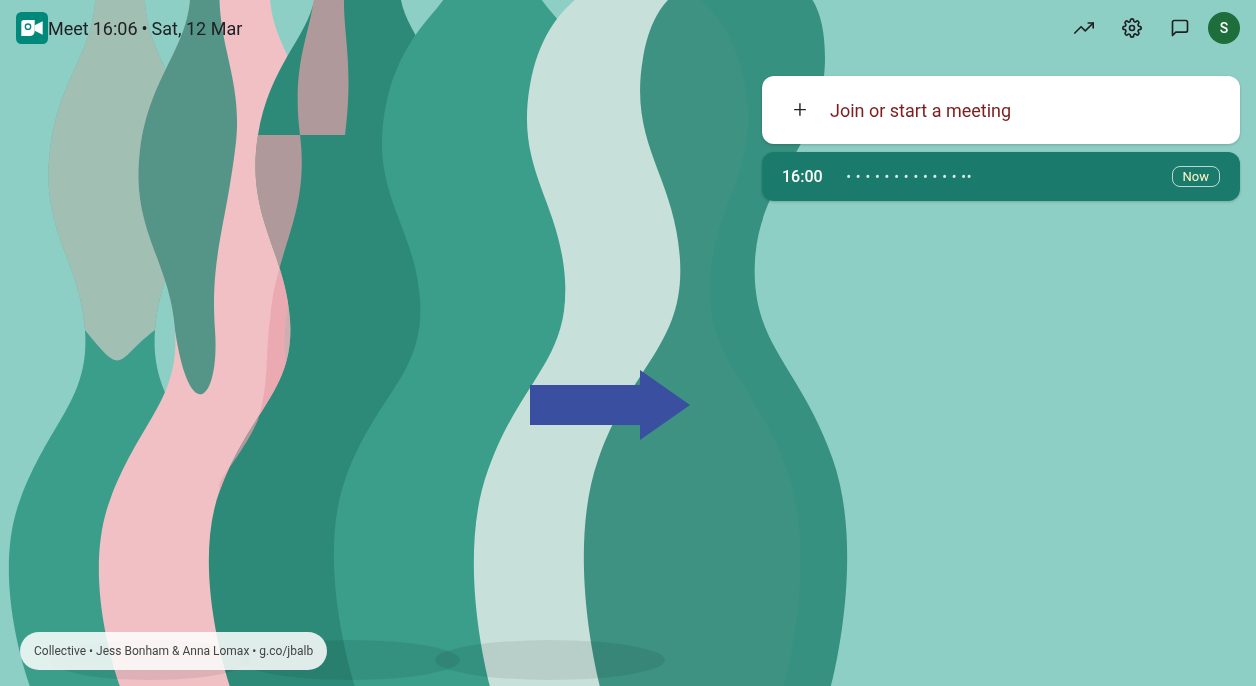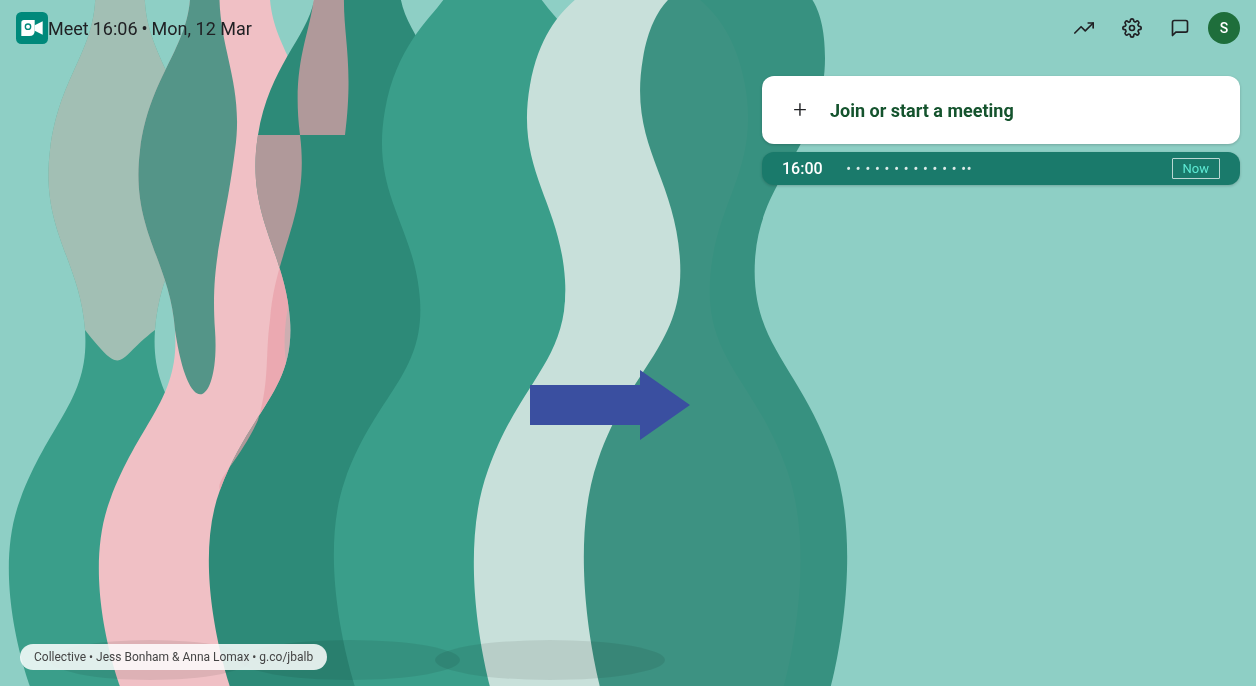--- a/index.html
+++ b/index.html
@@ -141,29 +141,29 @@
       align-items: center;
       justify-content: center;
       color: #202124;
       font-size: 24px;
       font-weight: 300;
       flex-shrink: 0;
     }
 
     #join-text {
       font-size: 18px;
-      color: #14532d;
-      font-weight: 700;
+      color: #7f1d1d;
+      font-weight: 400;
     }
 
     
     #meeting-card {
       background: #1a7a6b;
       border-radius: 12px;
-      padding: 6px 20px;
+      padding: 14px 20px;
       display: flex;
       align-items: center;
       gap: 16px;
       cursor: pointer;
       box-shadow: 0 1px 3px rgba(0,0,0,0.2);
     }
 
     #meeting-time {
       font-size: 16px;
       font-weight: 500;
@@ -178,44 +178,44 @@
       overflow: hidden;
       text-overflow: ellipsis;
       white-space: nowrap;
       letter-spacing: 0.5px;
       font-style: italic;
     }
 
     #now-badge {
       background: transparent;
       border: 1.5px solid rgba(255,255,255,0.7);
-      border-radius: 1px;
+      border-radius: 8px;
       padding: 2px 10px;
       font-size: 13px;
-      color: #5eead4;
+      color: #fef9c3;
       font-weight: 400;
       white-space: nowrap;
     }
 
     
     #arrow {
       position: absolute;
       top: 370px;
       left: 530px;
       z-index: 9;
     }
 
     
     #photo-credit {
       position: absolute;
       bottom: 16px;
       left: 20px;
       background: rgba(255,255,255,0.85);
       border-radius: 20px;
-      padding: 6px 14px;
+      padding: 12px 14px;
       font-size: 12px;
       color: #444;
       z-index: 10;
       text-align: right;
     }
   </style>
 </head>
 <body>
 
 <div id="bg">
@@ -318,21 +318,21 @@
         <rect x="6" y="6" width="36" height="36" rx="6" fill="#00897B"></rect>
         <path d="M8 16 Q8 12 12 12 L28 12 L28 28 Q28 36 20 36 L8 36 Z" fill="white"></path>
         <path d="M28 20 L40 14 L40 34 L28 28 Z" fill="white"></path>
         <circle cx="18" cy="22" r="5" fill="#00897B"></circle>
         <circle cx="18" cy="22" r="3" fill="white"></circle>
       </svg>
     </div>
     <span id="header-title">Meet</span>
     <span id="header-time">16:06</span>
     <span id="header-dot">•</span>
-    <span id="header-date">Mon, 12 Mar</span>
+    <span id="header-date">Sat, 12 Mar</span>
   </div>
   <div id="header-right">
     <button class="header-icon-btn" title="Activity">
       <svg width="20" height="20" viewBox="0 0 24 24" fill="none" stroke="#202124" stroke-width="2" stroke-linecap="round" stroke-linejoin="round">
         <polyline points="23 6 13.5 15.5 8.5 10.5 1 18"></polyline>
         <polyline points="17 6 23 6 23 12"></polyline>
       </svg>
     </button>
     <button class="header-icon-btn" title="Settings">
       <svg width="20" height="20" viewBox="0 0 24 24" fill="none" stroke="#202124" stroke-width="2" stroke-linecap="round" stroke-linejoin="round">

